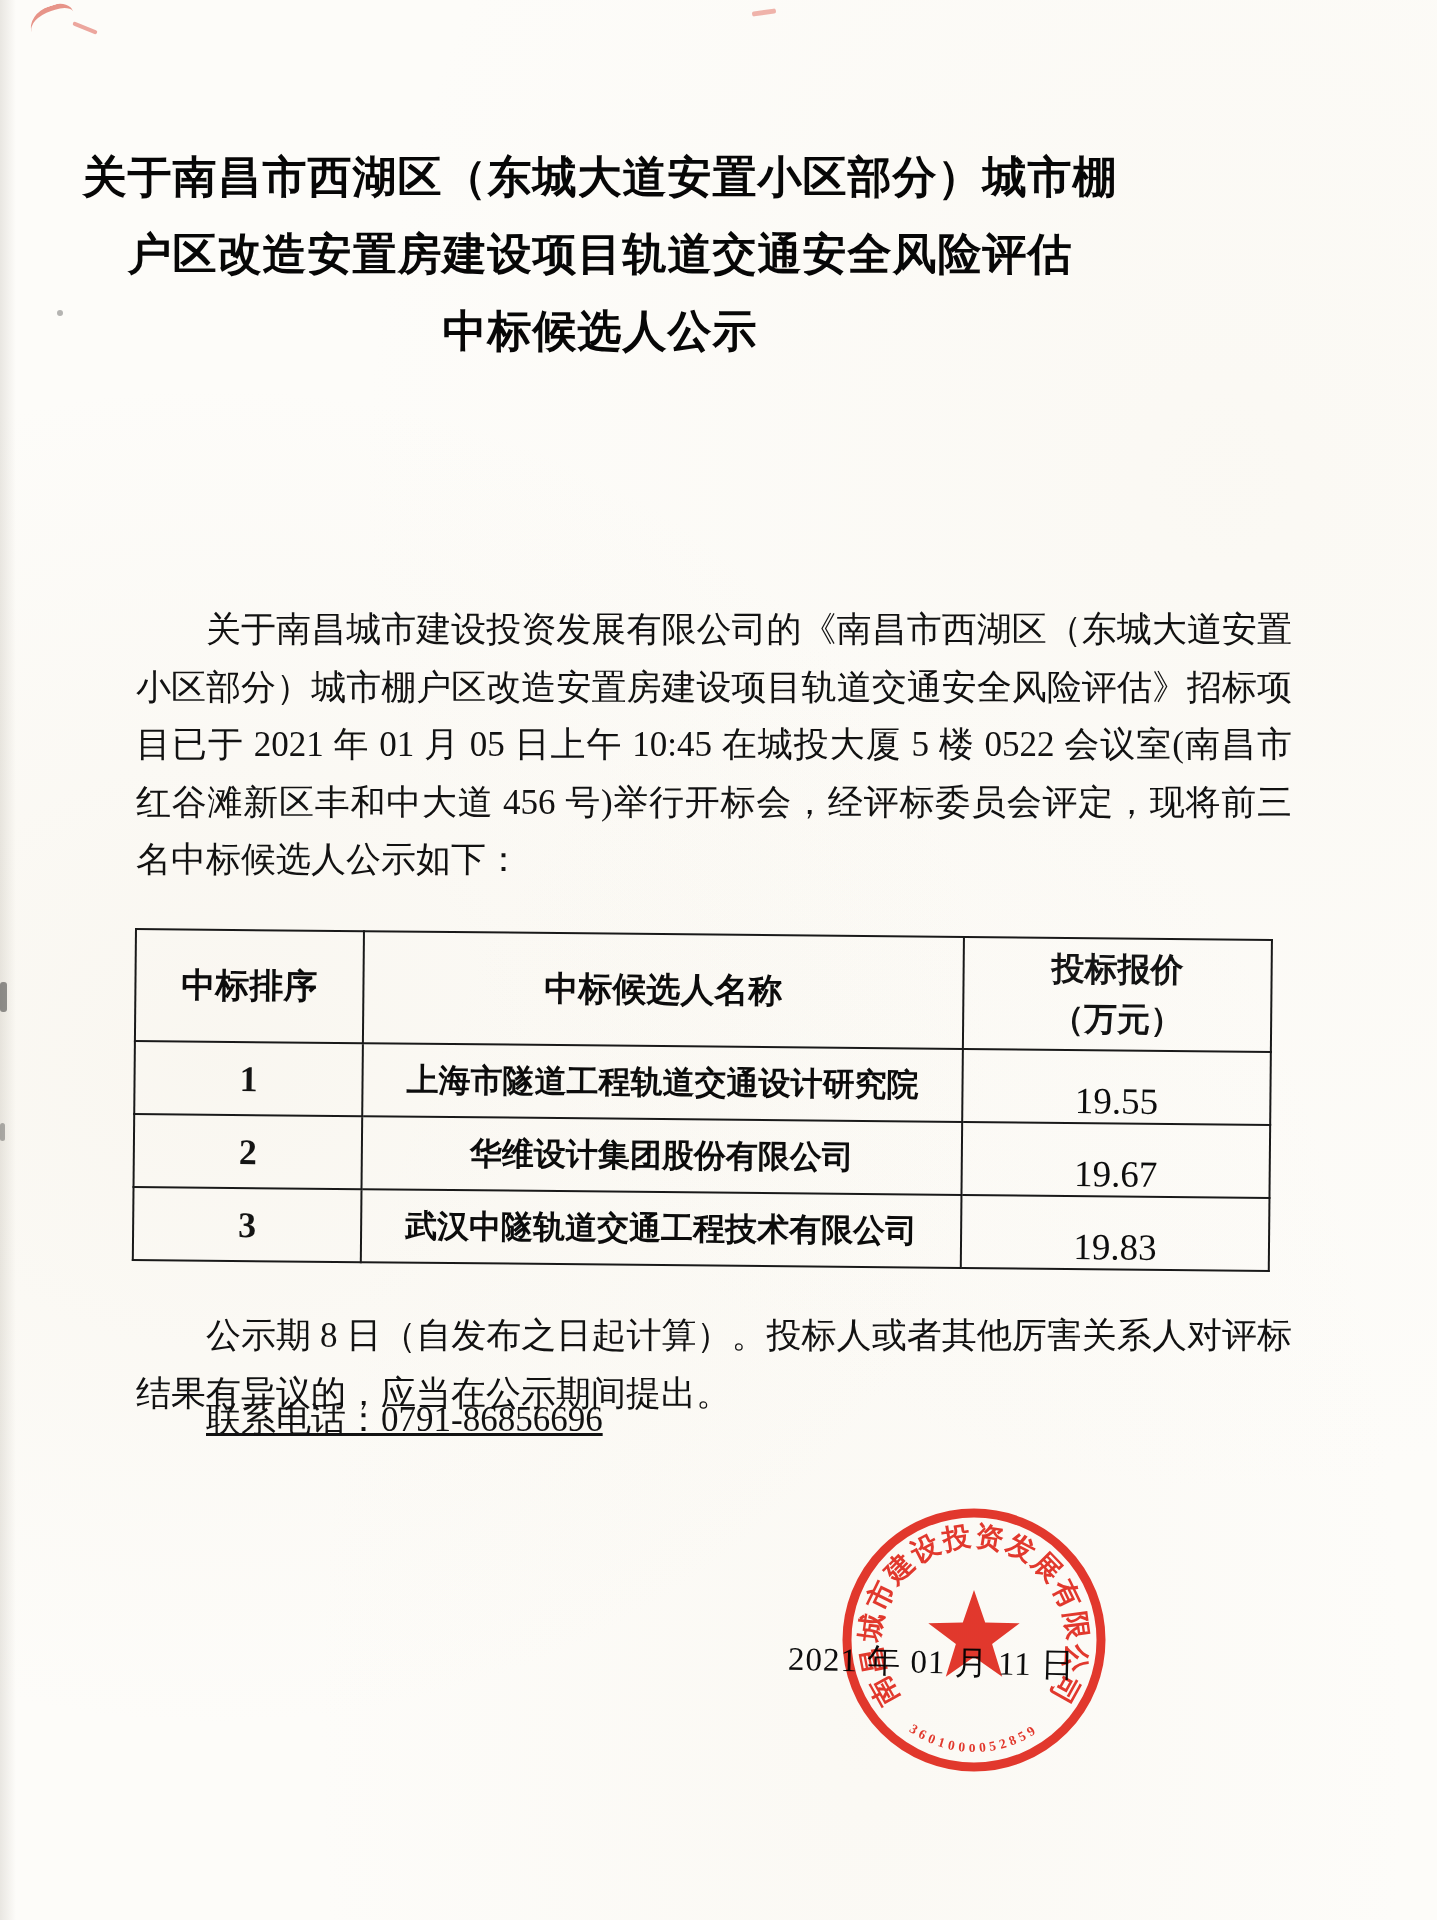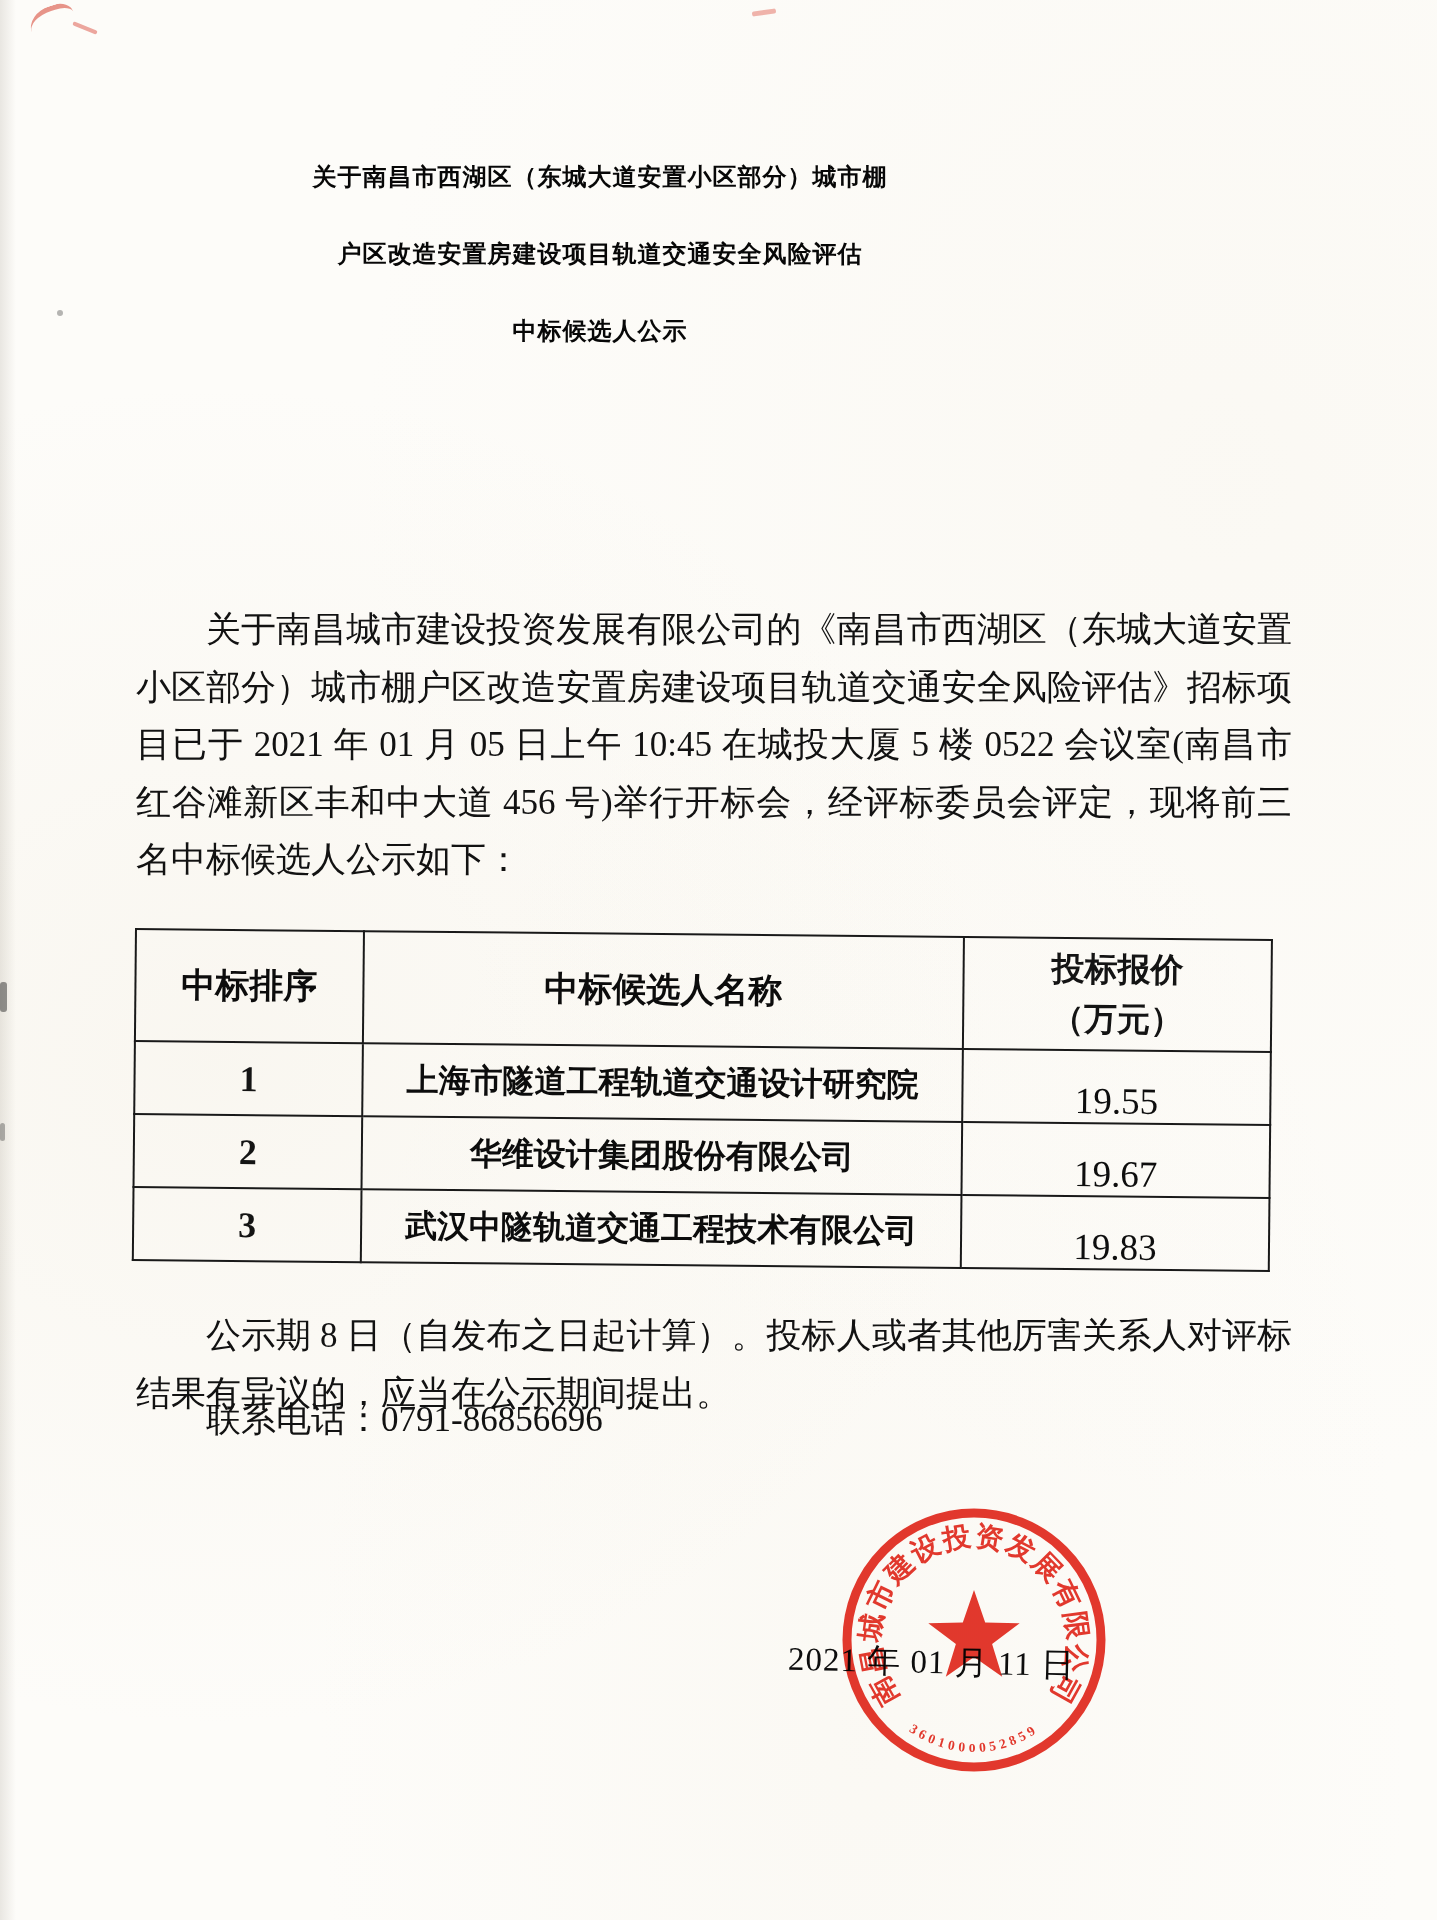--- a/index.html
+++ b/index.html
@@ -26,21 +26,21 @@
     border-top:5px solid rgba(214,62,46,.55); border-radius:60% 40% 50% 50%;
     transform:rotate(-18deg); }
   .red-mark.m2 { left:72px; top:26px; width:26px; height:4px;
     background:rgba(214,62,46,.45); transform:rotate(22deg); border-radius:2px; }
   .red-mark.m3 { left:752px; top:10px; width:24px; height:5px;
     background:rgba(219,72,55,.4); transform:rotate(-8deg); border-radius:2px; }
 
   .doc-title {
     position:absolute; top:138px; left:0; width:1200px;
     text-align:center; font-family:"Liberation Sans", sans-serif;
-    font-weight:700; font-size:24px; line-height:77px; color:#070707;
+    font-weight:700; font-size:44px; line-height:77px; color:#070707;
     letter-spacing:1px;
   }
   .intro {
     position:absolute; top:566px; left:136px; width:1156px;
     font-size:35px; line-height:57.6px; text-align:justify; text-indent:2em;
     color:#121212;
   }
   .bid-table {
     position:absolute; top:928px; left:135px; width:1136px;
     border-collapse:collapse; table-layout:fixed;
@@ -56,21 +56,21 @@
   .name-cell { font-weight:700; font-size:32px; white-space:nowrap; color:#0c0c0c; }
   .price-cell { font-family:"Liberation Serif", serif; font-size:37px;
     vertical-align:bottom; padding-bottom:5px; color:#0e0e0e; }
   .notice {
     position:absolute; top:1272px; left:136px; width:1156px;
     font-size:35px; line-height:58px; text-align:justify; text-indent:2em;
     color:#121212;
   }
   .contact {
     position:absolute; top:1396px; left:136px; padding-left:2em;
-    font-size:35px; color:#121212;
+    font-size:35px; color:#121212;text-decoration:underline;
   }
   .pub-date {
     position:absolute; top:1640px; left:788px; z-index:1;
     font-size:33px; letter-spacing:1px; color:#0d0d0d;
     transform:rotate(1.3deg);
   }
   .stamp {
     position:absolute; left:836px; top:1502px; width:276px; height:276px;
     z-index:2; mix-blend-mode:multiply; opacity:.93;
   }

